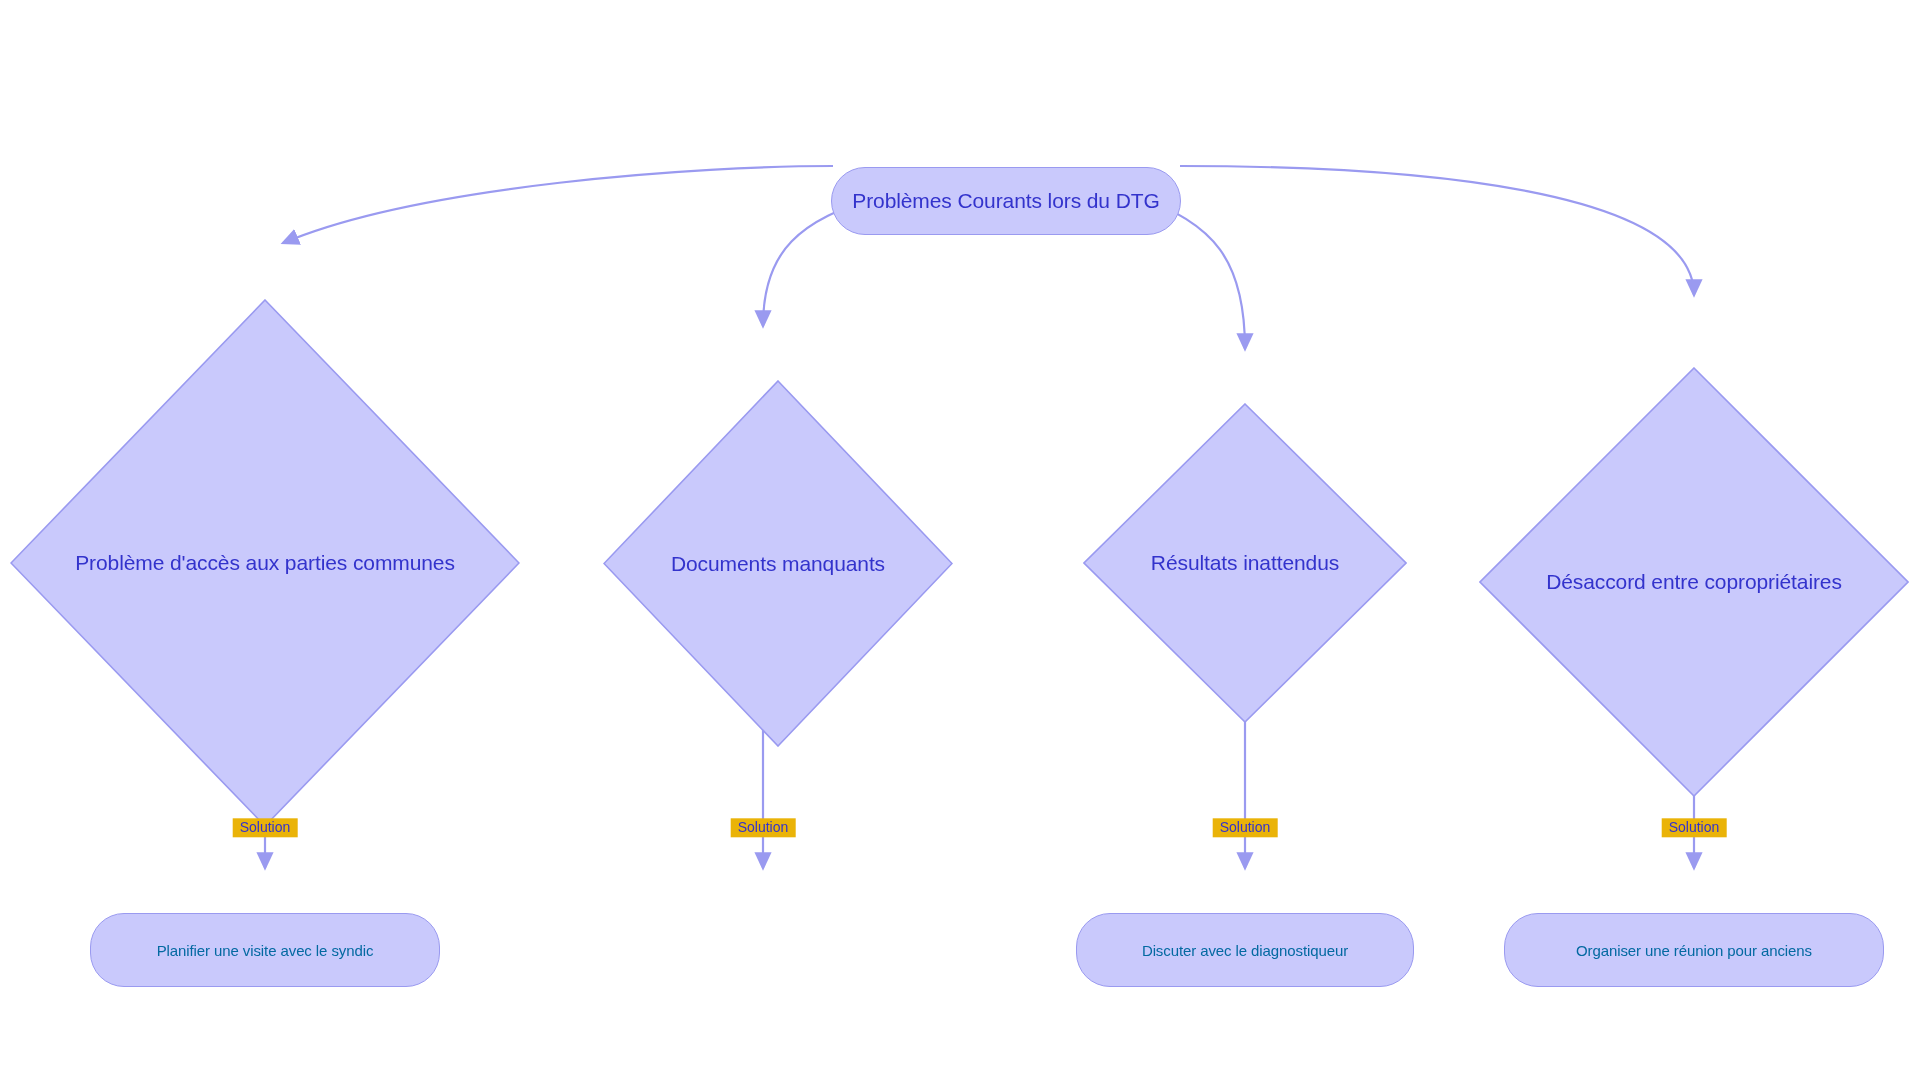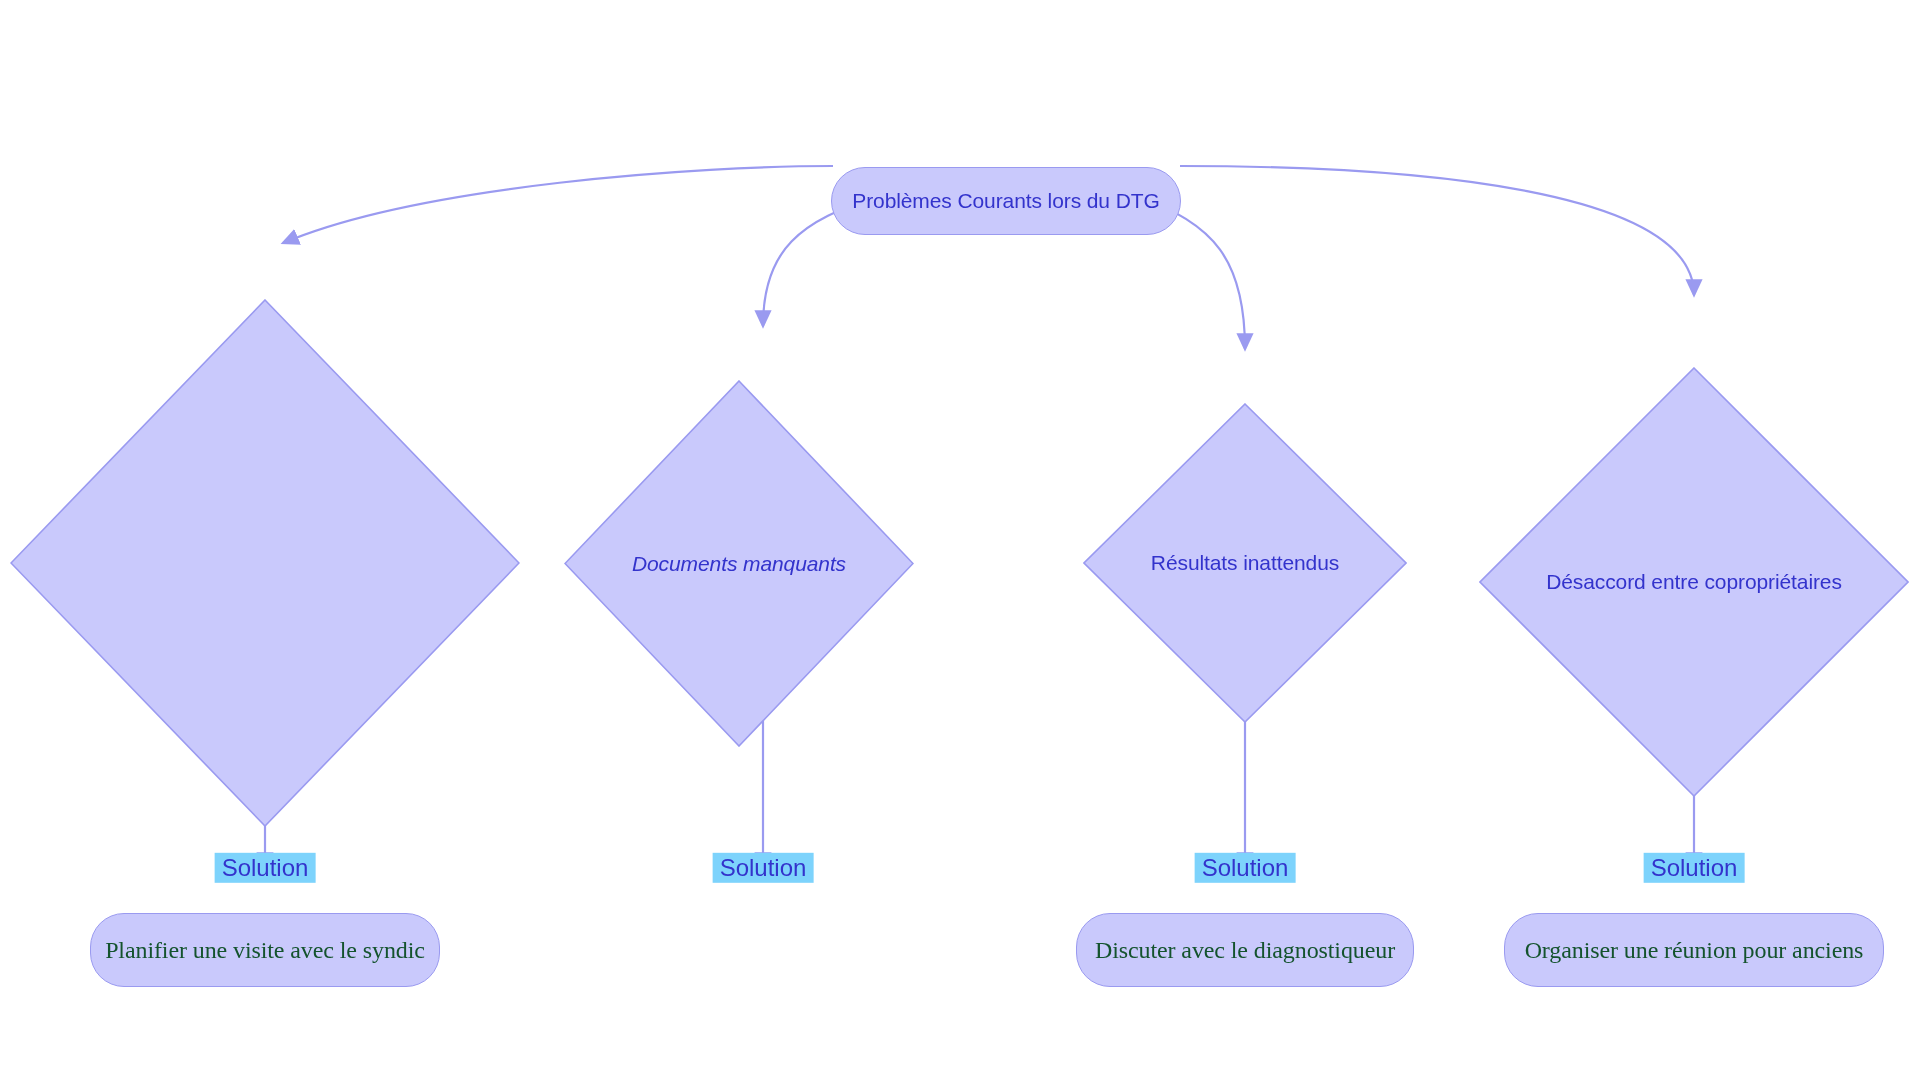--- a/index.html
+++ b/index.html
@@ -67,37 +67,35 @@
     letter-spacing: -0.1px;
     white-space: nowrap;
   }
   
   .node-solution {
     background: #c9c9fc;
     border: 1.4px solid #9a9af0;
     border-radius: 34px;
   }
   .node-solution .node-label {
-    color: #14532d;
-    font-size: 24px;
+    color: #0369a1;
+    font-size: 15px;
     letter-spacing: -0.1px;
     white-space: nowrap;
-    font-family: Liberation Serif, serif;
   }
   
   .edge-label {
     position: absolute;
     transform: translate(-50%, -50%);
-    background: #7dd3fc;
+    background: #eab308;
     color: #3333cc;
-    font-size: 24px;
+    font-size: 14px;
     padding: 2px 7px;
     white-space: nowrap;
     line-height: 1.1;
-    margin-top: 40px;
   }
 </style>
 </head>
 <body>
 
 <div id="flowchart-root">
 
   <svg id="edge-layer" viewBox="0 0 1920 1083" width="1920" height="1083" xmlns="http://www.w3.org/2000/svg">
     <defs>
       <marker id="arrowhead" markerWidth="9" markerHeight="9" refX="7.2" refY="4.5" orient="auto" markerUnits="strokeWidth">
@@ -123,23 +121,24 @@
   </svg>
 
   <div class="node node-root" style="left:831px; top:132px; width:350px; height:68px;">
     <span class="node-label">Problèmes Courants lors du DTG</span>
   </div>
 
   <div class="node node-diamond" style="left:10px; top:264px; width:510px; height:528px;">
     <svg class="diamond-shape" viewBox="0 0 510 528" preserveAspectRatio="none" xmlns="http://www.w3.org/2000/svg">
       <polygon points="255,1 509,264 255,527 1,264" fill="#c9c9fc" stroke="#9a9af0" stroke-width="1.6"></polygon>
     </svg>
+    <span class="node-label">Problème d'accès aux parties communes</span>
   </div>
 
-  <div class="node node-diamond" style="left:564px; top:345px; width:350px; height:367px;font-style:italic;">
+  <div class="node node-diamond" style="left:603px; top:345px; width:350px; height:367px;">
     <svg class="diamond-shape" viewBox="0 0 350 367" preserveAspectRatio="none" xmlns="http://www.w3.org/2000/svg">
       <polygon points="175,1 349,183.5 175,366 1,183.5" fill="#c9c9fc" stroke="#9a9af0" stroke-width="1.6"></polygon>
     </svg>
     <span class="node-label">Documents manquants</span>
   </div>
 
   <div class="node node-diamond" style="left:1083px; top:368px; width:324px; height:320px;">
     <svg class="diamond-shape" viewBox="0 0 324 320" preserveAspectRatio="none" xmlns="http://www.w3.org/2000/svg">
       <polygon points="162,1 323,160 162,319 1,160" fill="#c9c9fc" stroke="#9a9af0" stroke-width="1.6"></polygon>
     </svg>

